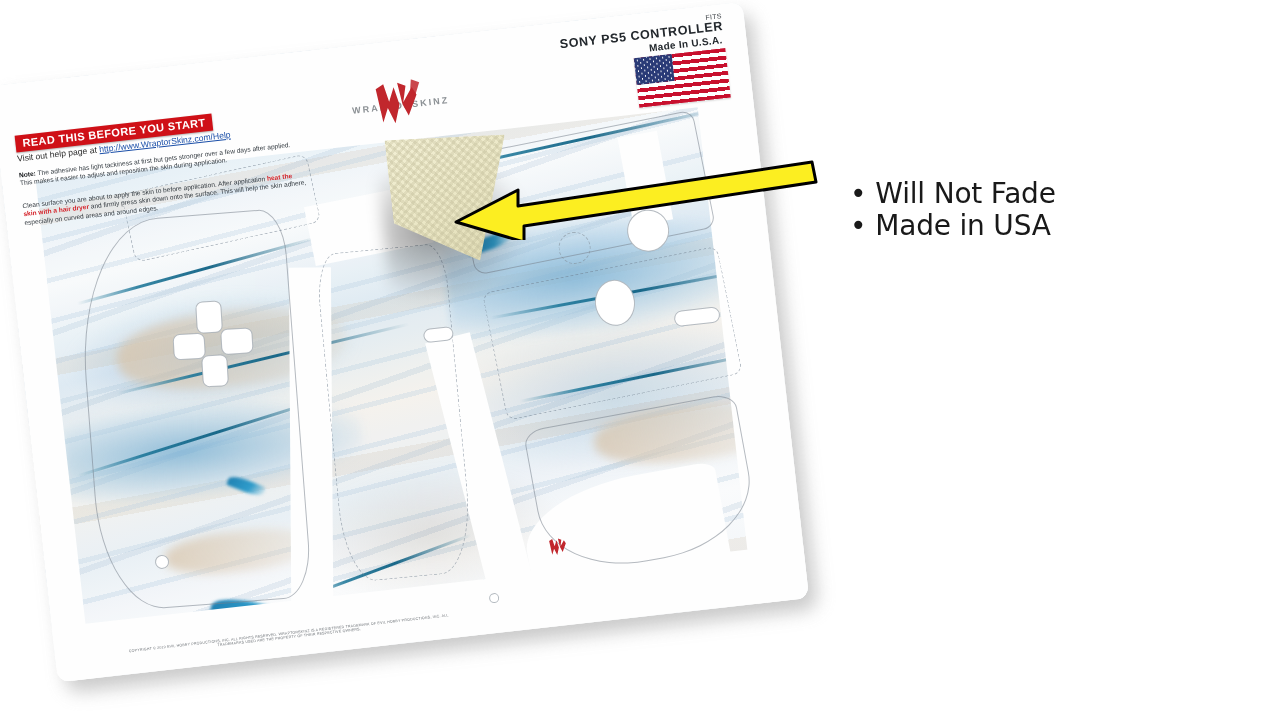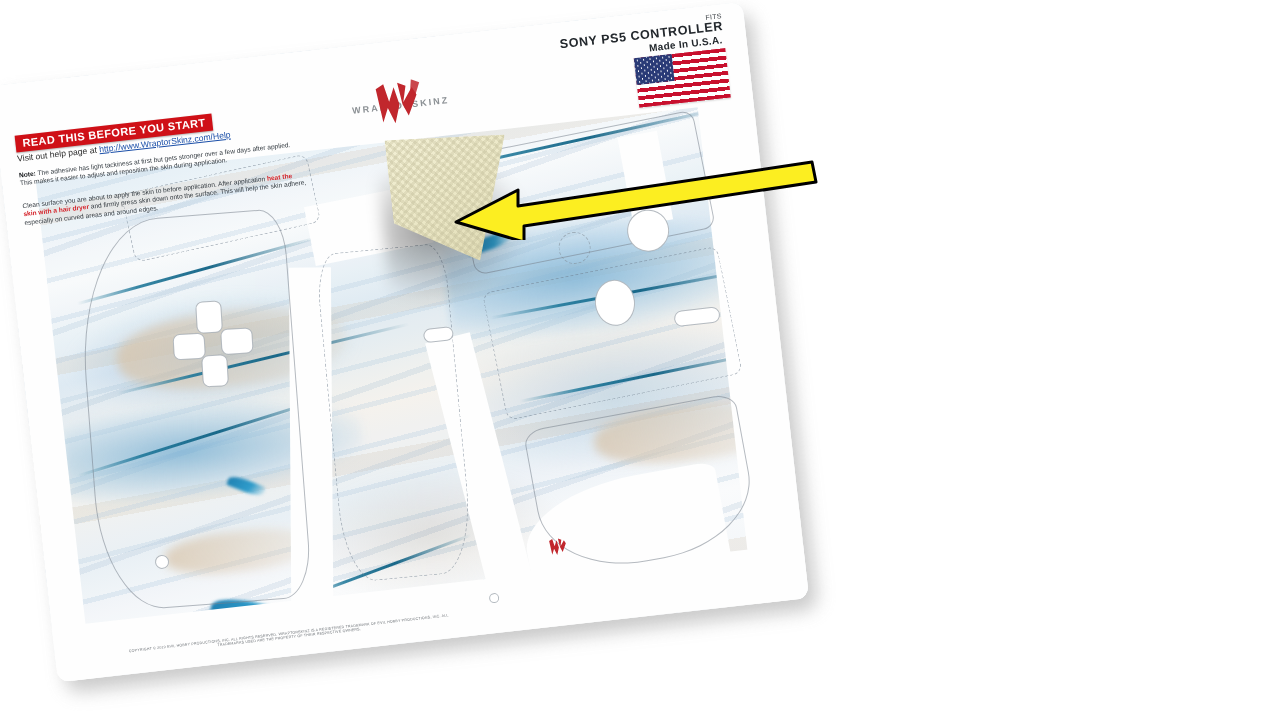--- a/index.html
+++ b/index.html
@@ -430,16 +430,18 @@
       <div class="copyright">COPYRIGHT © 2019 EVIL HOBBY PRODUCTIONS, INC. ALL RIGHTS RESERVED. WRAPTORSKINZ IS A REGISTERED TRADEMARK OF EVIL HOBBY PRODUCTIONS, INC. ALL TRADEMARKS USED ARE THE PROPERTY OF THEIR RESPECTIVE OWNERS.</div>
     </div>
   </div>
 
   <svg class="arrow" viewBox="0 0 372 90">
     <polygon points="8,72 70,40 70,56 364,12 368,32 76,76 76,92" fill="#FCEE21" stroke="#000000" stroke-width="3" stroke-linejoin="round"></polygon>
   </svg>
 
   <div class="copy">
     <ul class="bullets">
+      <li>Will Not Fade</li>
+      <li>Made in USA</li>
     </ul>
   </div>
 
 </div>
 
 </body></html>

